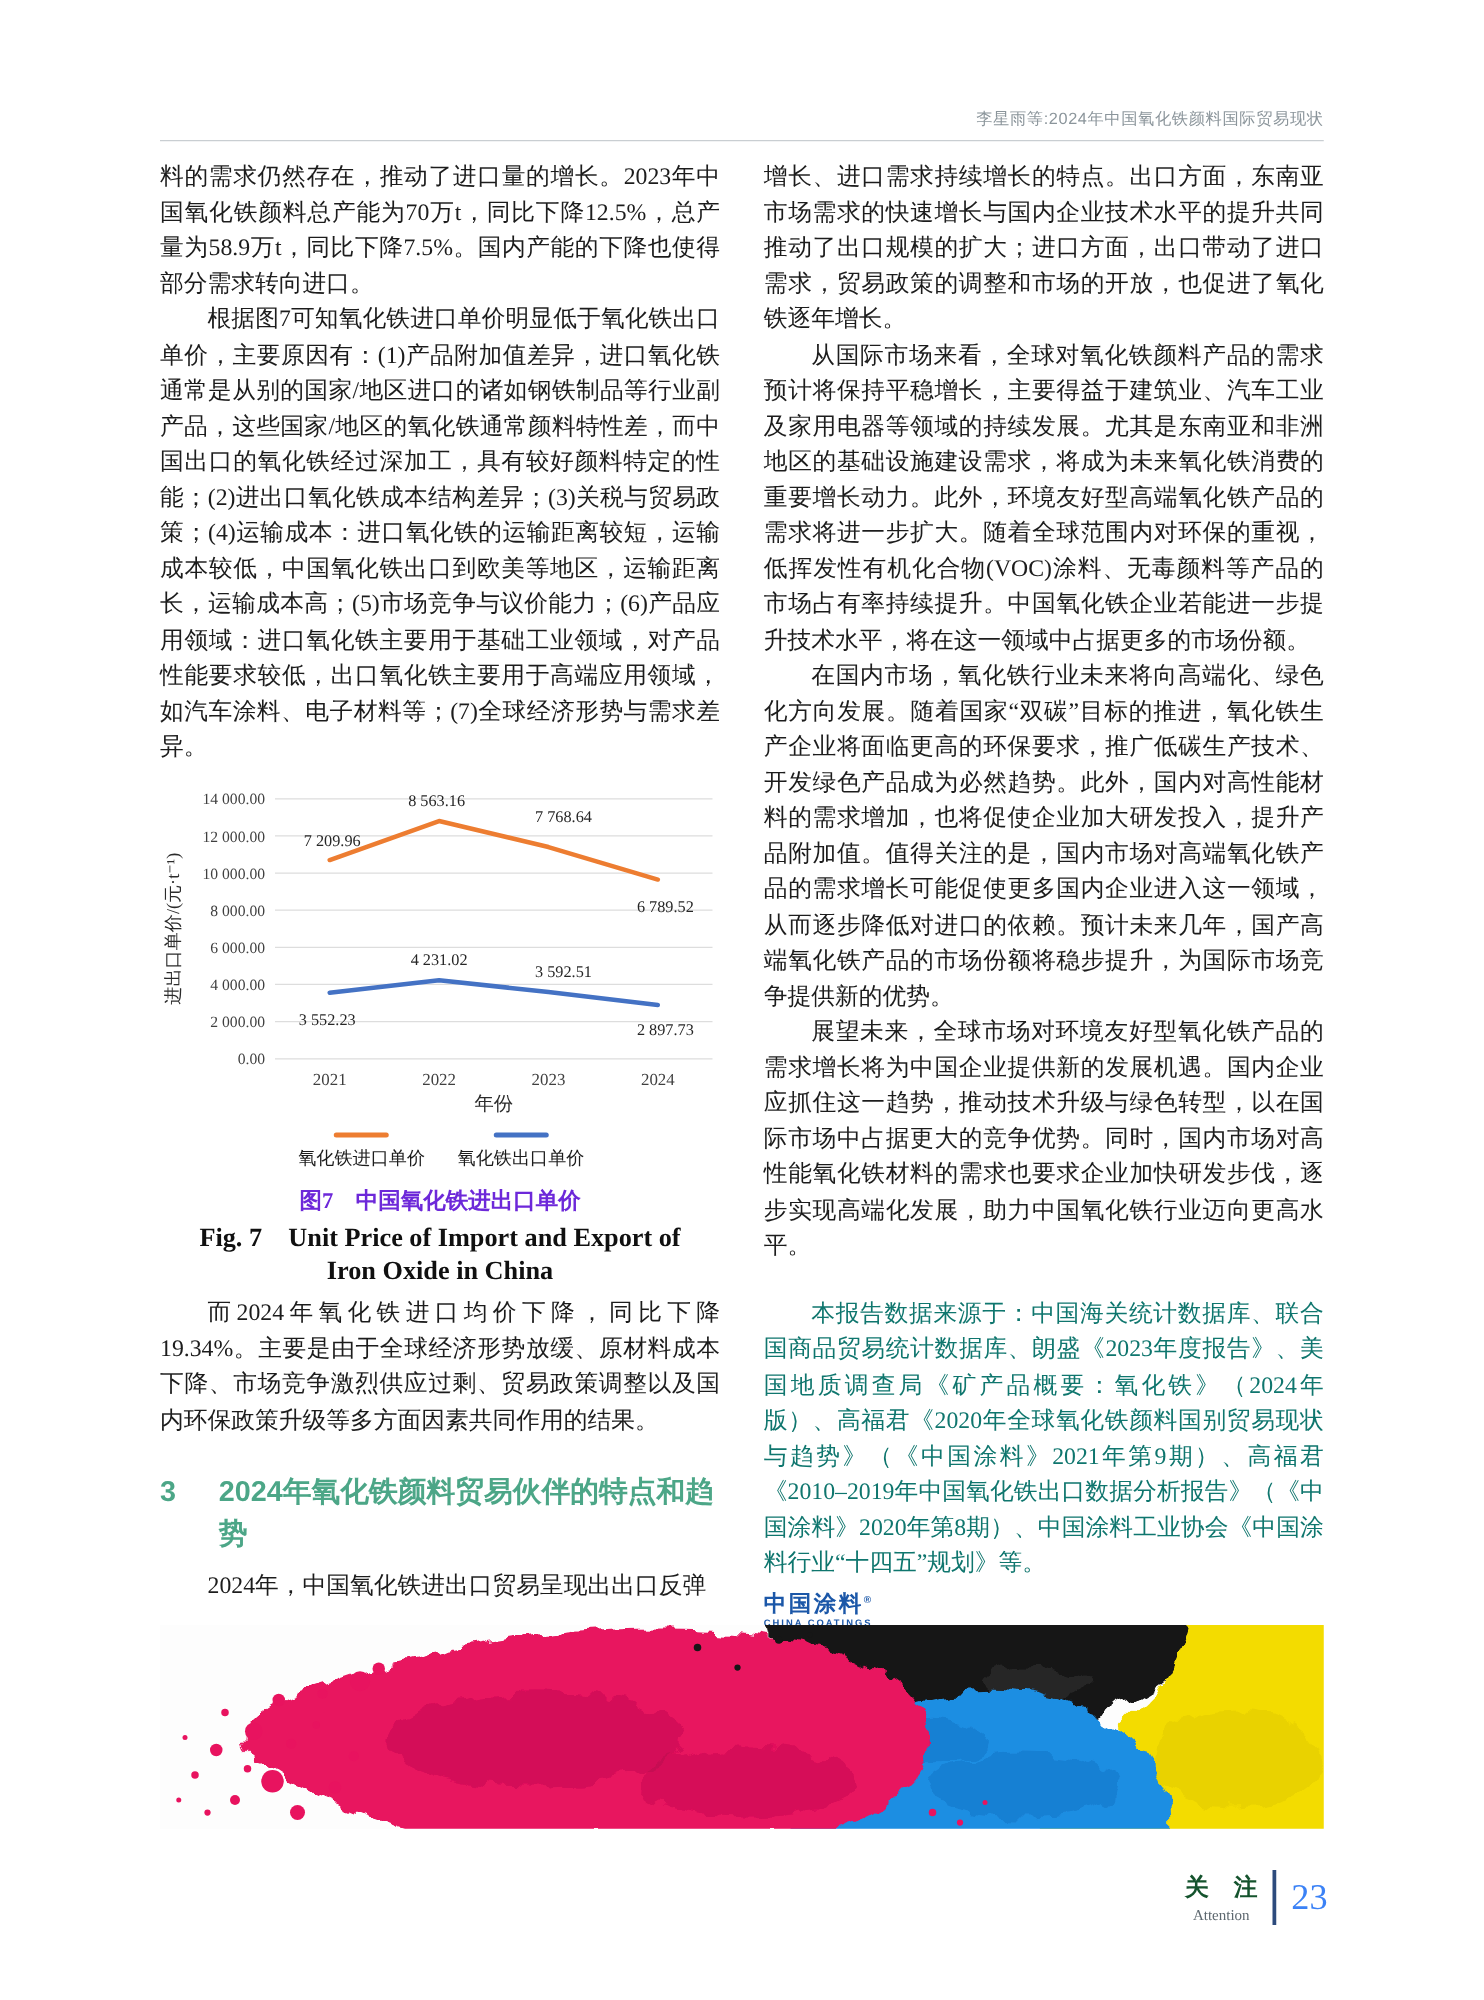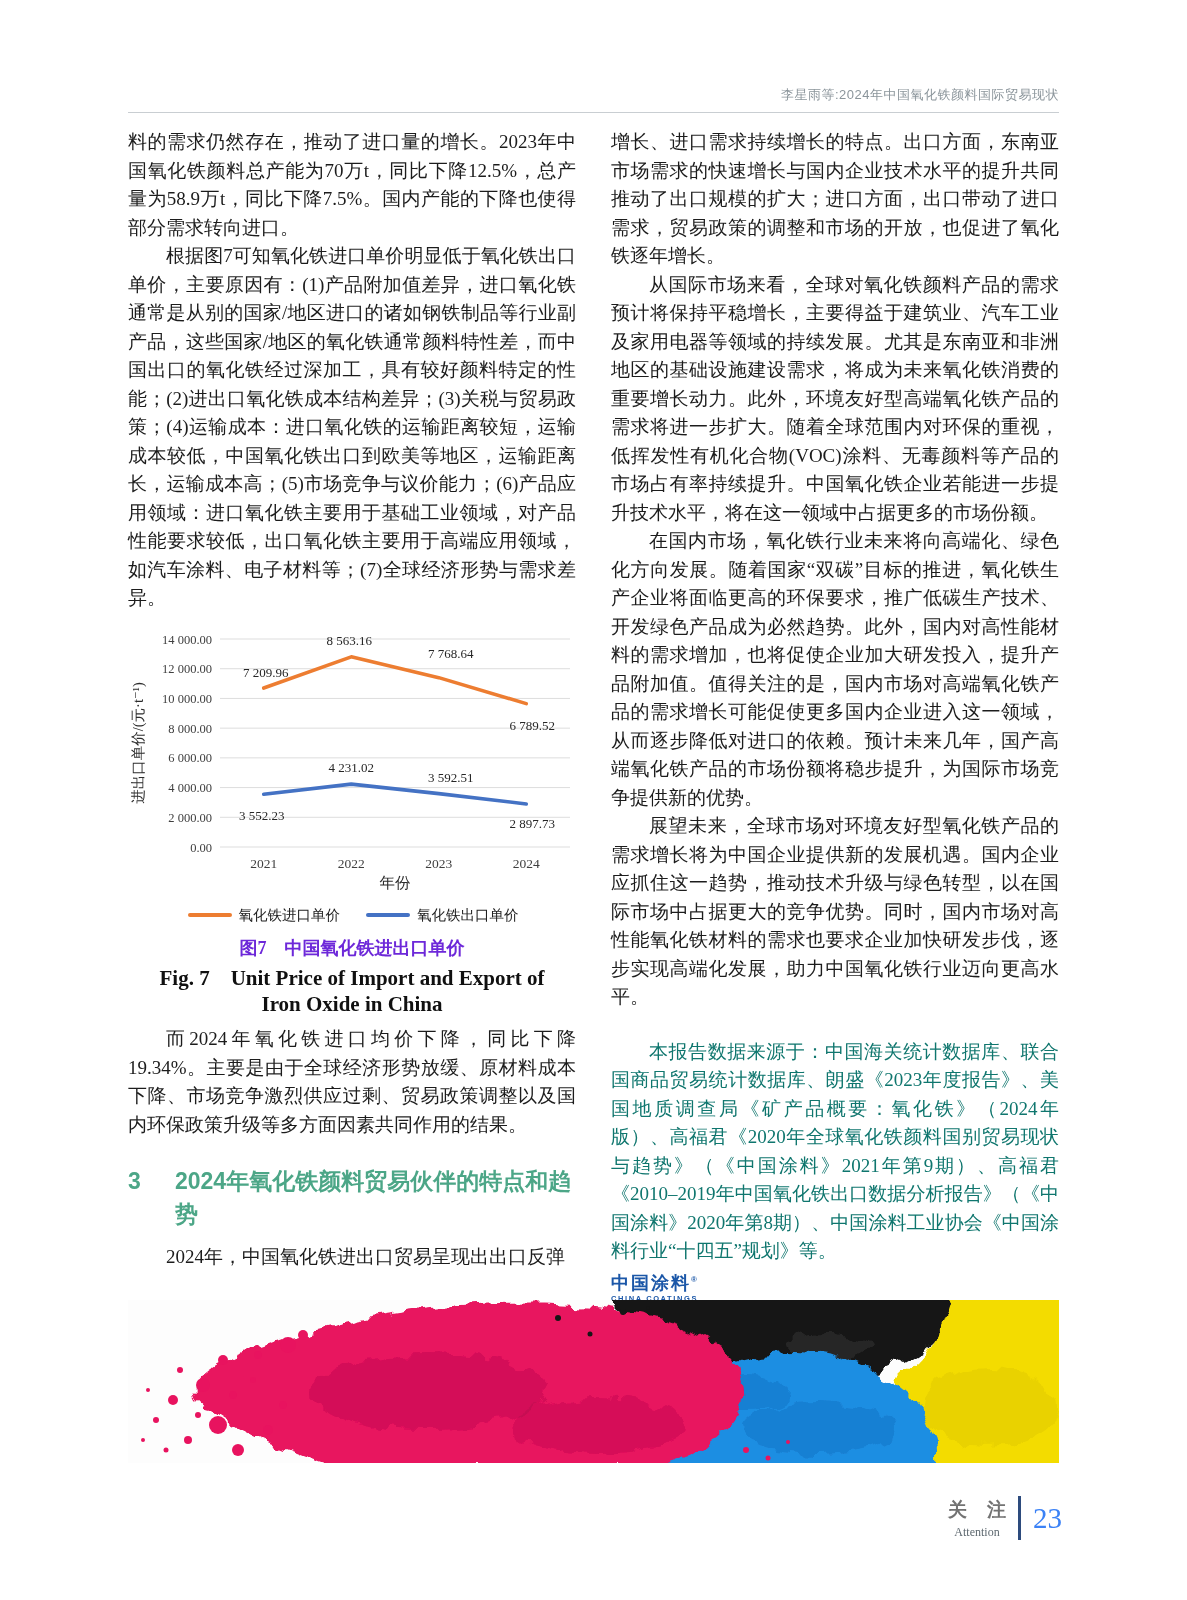--- a/index.html
+++ b/index.html
@@ -16,21 +16,21 @@
   p.body{margin:0;text-indent:2em;}
   p.body.noindent{text-indent:0;}
   p.kai{margin:26px 0 0 0;text-indent:2em;font-family:"Liberation Serif","DejaVu Serif",serif;
         color:#0f766e;}
   
   figure{margin:10px 0 8px 0;padding:0;}
   .chart-wrap{width:450px;margin:0 auto;}
   svg text{font-family:"Liberation Serif","DejaVu Serif",serif;}
   .legend{display:flex;justify-content:center;gap:26px;margin-top:2px;font-size:14.5px;
         line-height:20px;text-align:left;}
-  .legend-item{display:flex;align-items:center;gap:7px;text-indent:0;}
+  .legend-item{display:flex;align-items:center;gap:7px;text-indent:0;flex-direction:column;}
   .swatch{display:inline-block;width:44px;height:4px;border-radius:2px;}
   figcaption{text-align:center;margin-top:10px;text-indent:0;}
   .cap-zh{font-family:Liberation Serif, serif;font-weight:bold;
         font-size:18px;line-height:26px;color:#6d28d9;}
   .cap-en{font-weight:bold;font-size:21px;line-height:26px;margin-top:4px;color:#101010;}
   
   .sec{display:flex;margin:26px 0 12px 0;color:#4ca687;
         font-family:"Liberation Sans","DejaVu Sans",sans-serif;
         font-weight:bold;font-size:23px;line-height:33px;text-align:left;}
   .sec-num{width:47px;flex:0 0 47px;}
@@ -40,21 +40,21 @@
         font-family:"Liberation Sans","DejaVu Sans",sans-serif;line-height:1;}
   .logo-zh{font-size:18px;font-weight:bold;letter-spacing:2px;}
   .logo-zh sup{font-size:8px;}
   .logo-en{font-size:7.5px;font-weight:bold;letter-spacing:1.6px;margin-top:3px;}
   
   .powder{position:absolute;left:128px;top:1300px;width:931px;height:163px;background:#fdfdfd;}
   
   .footer{position:absolute;top:1496px;right:125px;display:flex;align-items:center;gap:12px;}
   .f-zh-block{text-align:center;}
   .f-zh{font-family:"Liberation Sans","DejaVu Sans",sans-serif;font-weight:bold;font-size:19px;
-        letter-spacing:20px;margin-right:-20px;color:#737373;}
+        letter-spacing:20px;margin-right:-20px;color:#14532d;}
   .f-en{font-size:12px;color:#5d686f;margin-top:2px;}
   .f-bar{width:3px;height:44px;background:#2d4b7d;}
   .f-page{font-size:29px;color:#3b82f6;}
 </style>
 </head>
 <body>
 
 <div class="page">
 
   <div class="running-head">李星雨等:2024年中国氧化铁颜料国际贸易现状</div>

